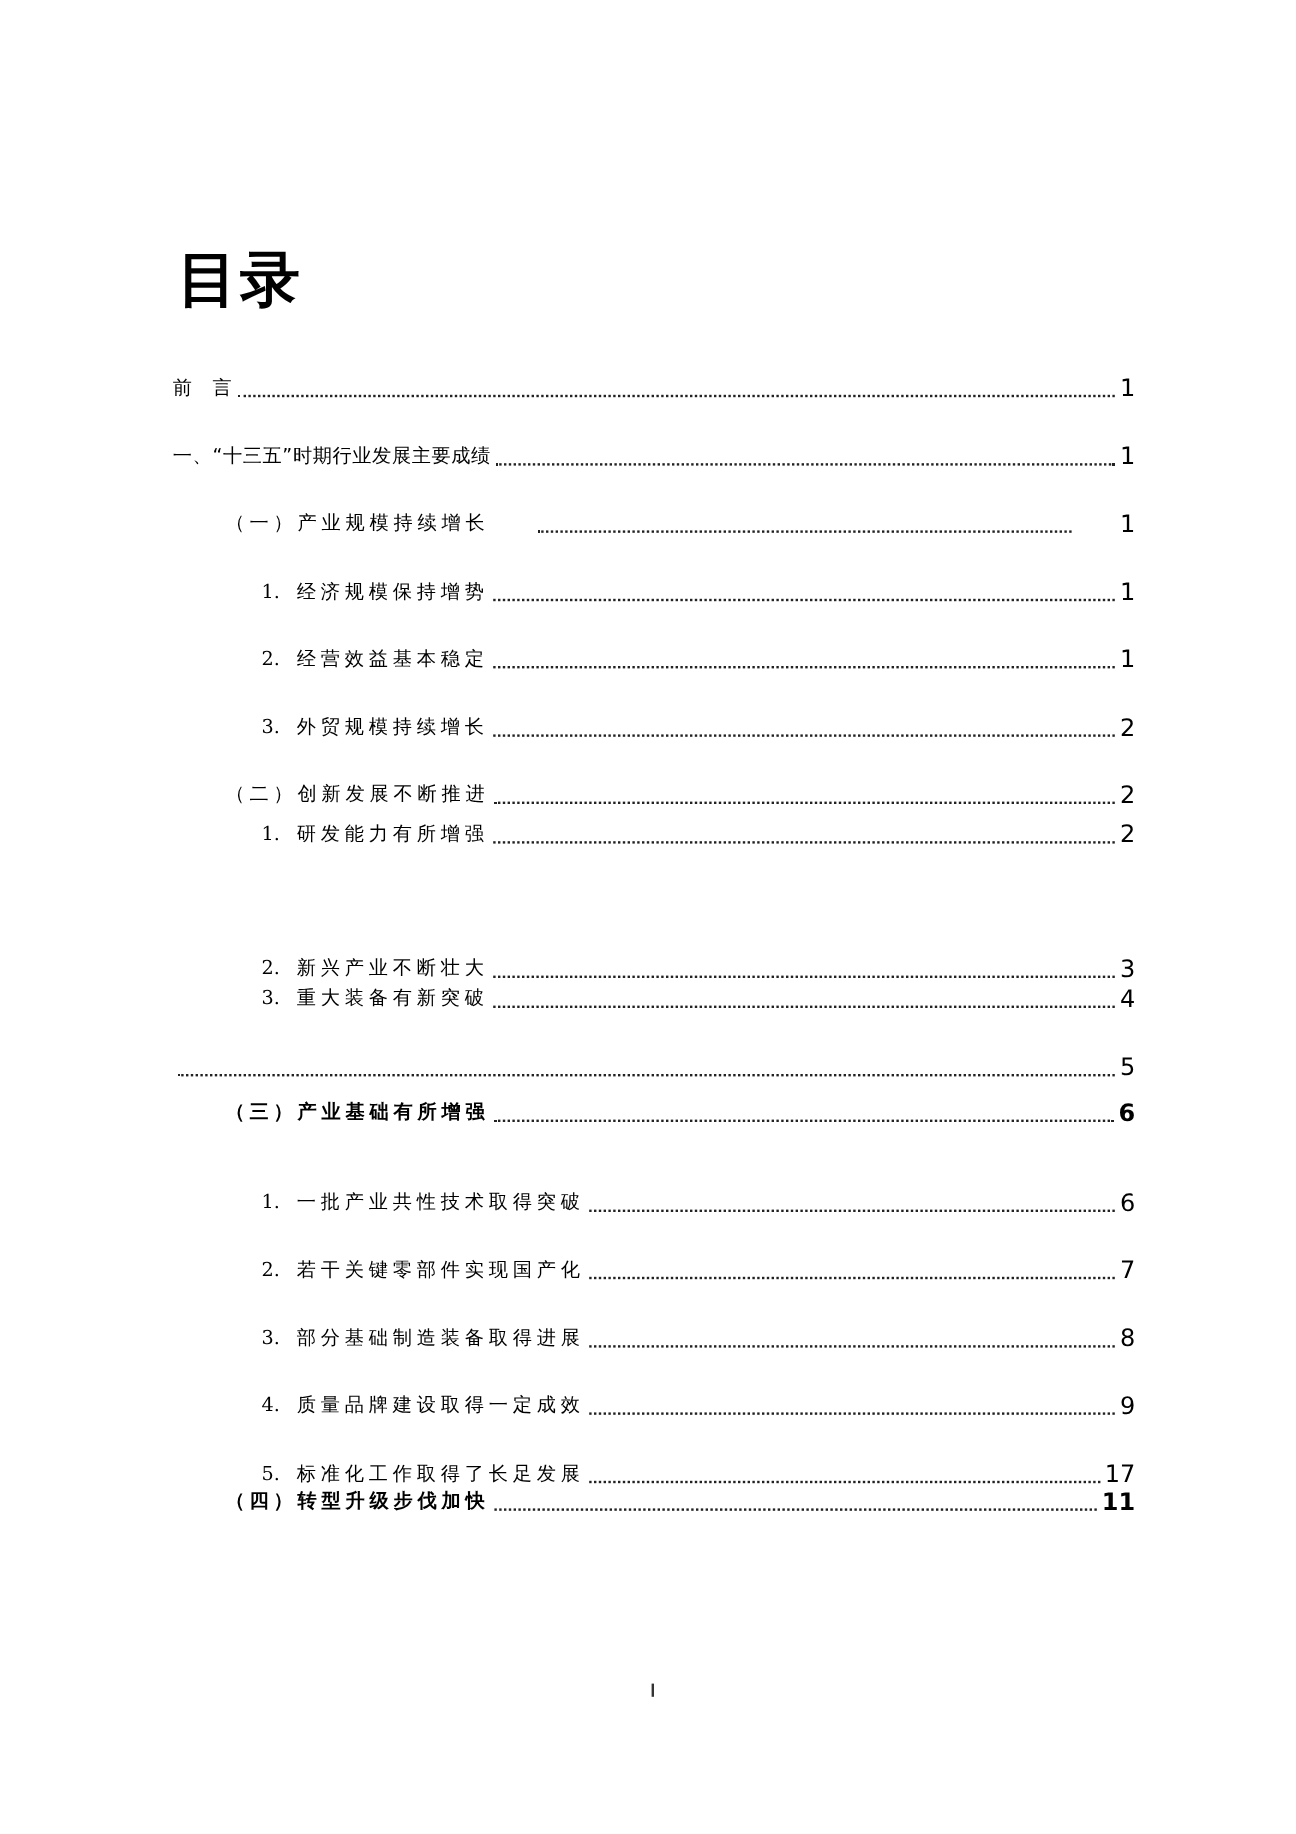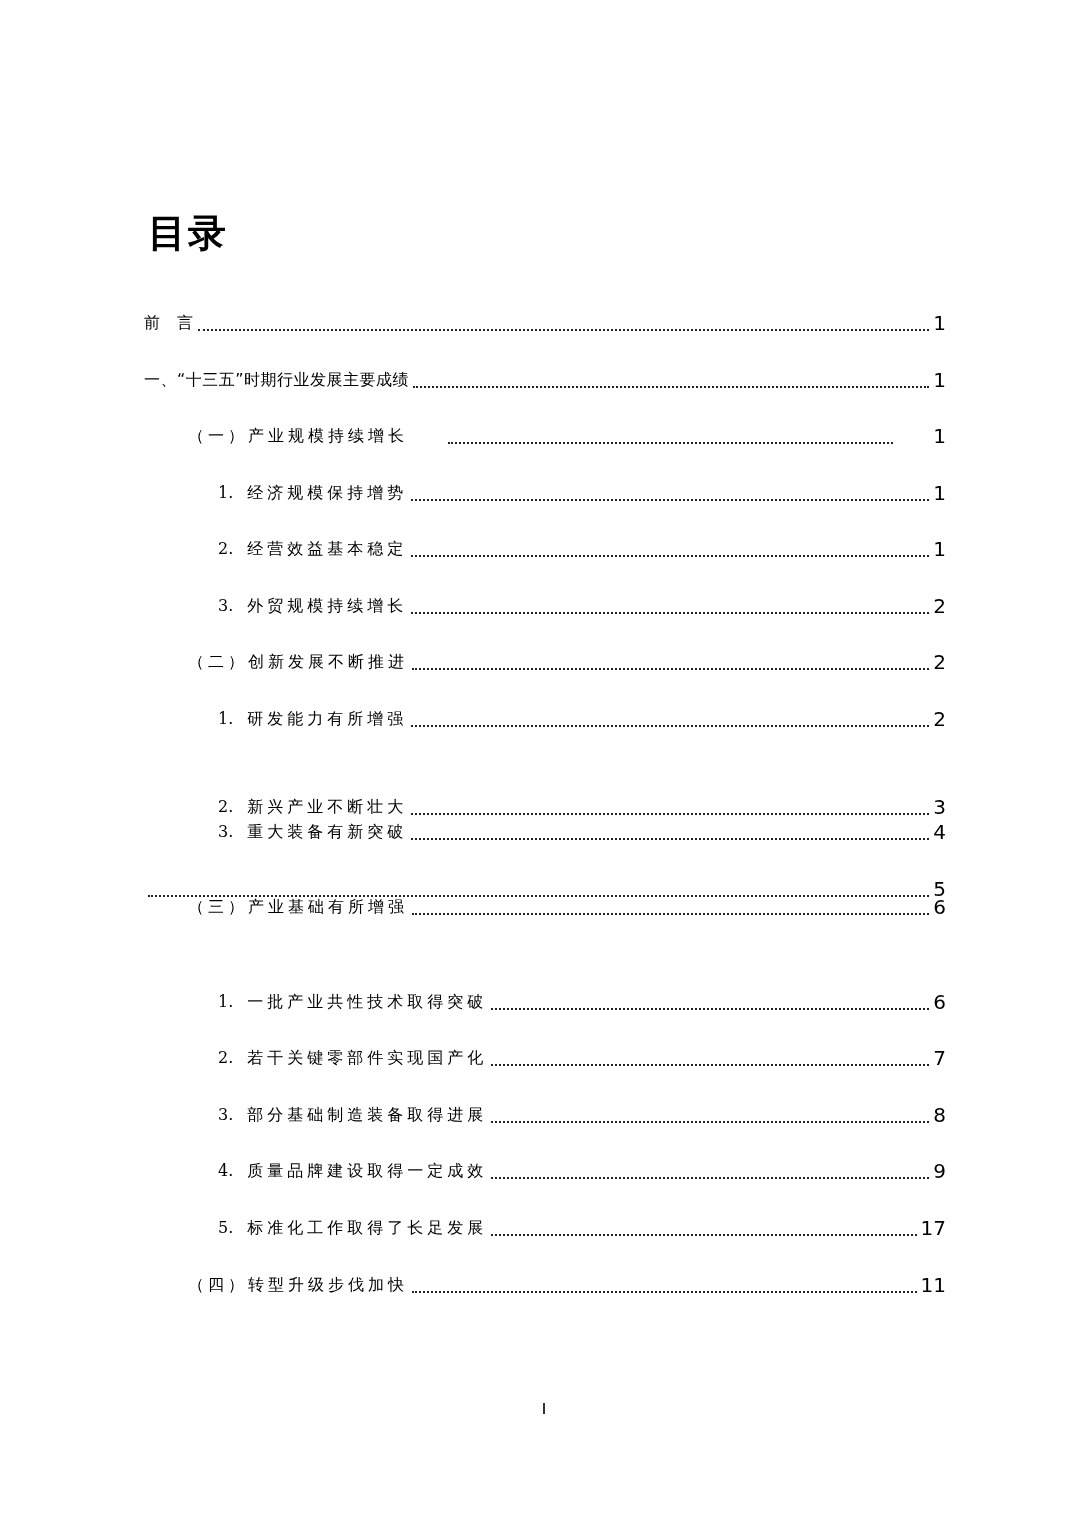--- a/index.html
+++ b/index.html
@@ -1,19 +1,19 @@
 <!DOCTYPE html>
 <html><head>
 <meta charset="utf-8">
 <style>
   html, body { margin: 0; padding: 0; background: #ffffff; }
   body { width: 1080px; height: 1528px; position: relative; overflow: hidden; color: #000; }
   .title {
     position: absolute; left: 148px; top: 200px;
-    font-family: "DejaVu Sans", sans-serif; font-size: 38px; font-weight: bold;
+    font-family: "DejaVu Sans", sans-serif; font-size: 50px; font-weight: bold;
     letter-spacing: 2px; line-height: 66px;
   }
   .toc { position: absolute; left: 0; top: 0; width: 1080px; }
   .row {
     position: absolute; left: 144px; width: 802px; height: 34px;
     display: flex; align-items: flex-end;
   }
   .row .label { white-space: nowrap; font-size: 16px; line-height: 30px; letter-spacing: 4px; }
   .row.l1 .label { font-family: "DejaVu Sans", sans-serif; letter-spacing: 0.5px; }
   .row.l2 .label, .row.l3 .label { font-family: "DejaVu Serif", serif; }
@@ -66,40 +66,40 @@
     <div class="row l3" style="top: 587px;">
       <span class="label"><span class="num">3.</span><span>外贸规模持续增长</span></span>
       <span class="dots"></span>
       <span class="page">2</span>
     </div>
     <div class="row l2" style="top: 643px;">
       <span class="label"><span>（二）创新发展不断推进</span></span>
       <span class="dots"></span>
       <span class="page">2</span>
     </div>
-    <div class="row l3" style="top: 700px;">
+    <div class="row l3" style="top: 676px;">
       <span class="label"><span class="num">1.</span><span>研发能力有所增强</span></span>
       <span class="dots"></span>
       <span class="page">2</span>
     </div>
     <div class="row l3" style="top: 788px;">
       <span class="label"><span class="num">2.</span><span>新兴产业不断壮大</span></span>
       <span class="dots"></span>
       <span class="page">3</span>
     </div>
     <div class="row l3" style="top: 813px;">
       <span class="label"><span class="num">3.</span><span>重大装备有新突破</span></span>
       <span class="dots"></span>
       <span class="page">4</span>
     </div>
     <div class="row l3" style="top: 870px;">
       <span class="dots"></span>
       <span class="page">5</span>
     </div>
-    <div class="row l2" style="top: 888px;">
+    <div class="row l2" style="top: 908px; font-weight: bold;">
       <span class="label"><span>（三）产业基础有所增强</span></span>
       <span class="dots"></span>
       <span class="page">6</span>
     </div>
     <div class="row l3" style="top: 983px;">
       <span class="label"><span class="num">1.</span><span>一批产业共性技术取得突破</span></span>
       <span class="dots"></span>
       <span class="page">6</span>
     </div>
     <div class="row l3" style="top: 1039px;">
@@ -115,20 +115,20 @@
     <div class="row l3" style="top: 1152px;">
       <span class="label"><span class="num">4.</span><span>质量品牌建设取得一定成效</span></span>
       <span class="dots"></span>
       <span class="page">9</span>
     </div>
     <div class="row l3" style="top: 1209px;">
       <span class="label"><span class="num">5.</span><span>标准化工作取得了长足发展</span></span>
       <span class="dots"></span>
       <span class="page">17</span>
     </div>
-    <div class="row l2" style="top: 1266px;">
+    <div class="row l2" style="top: 1232px; font-weight: bold;">
       <span class="label"><span>（四）转型升级步伐加快</span></span>
       <span class="dots"></span>
       <span class="page">11</span>
     </div>
   </div>
 
 <div class="footer"></div>
 
 </body></html>

